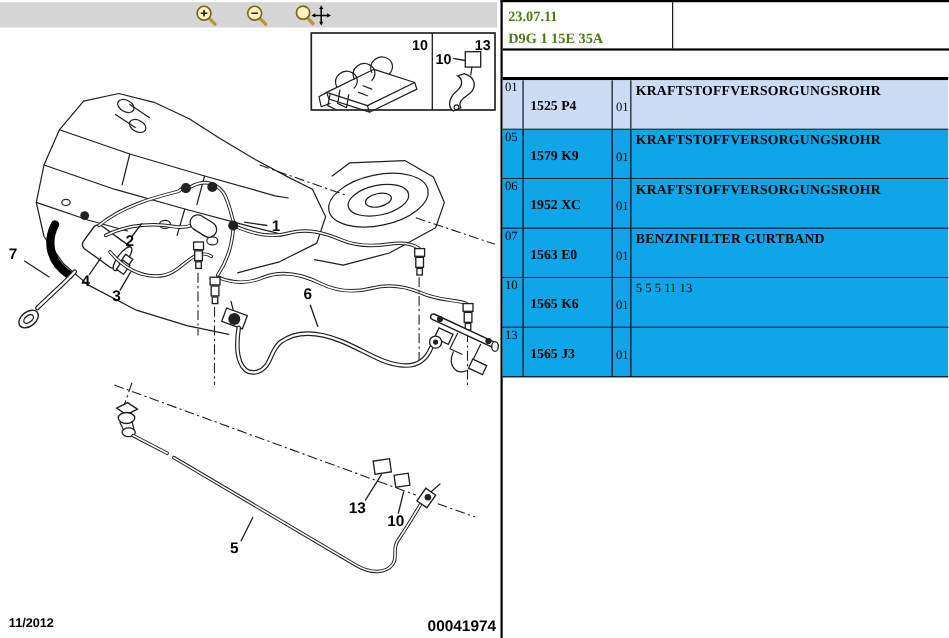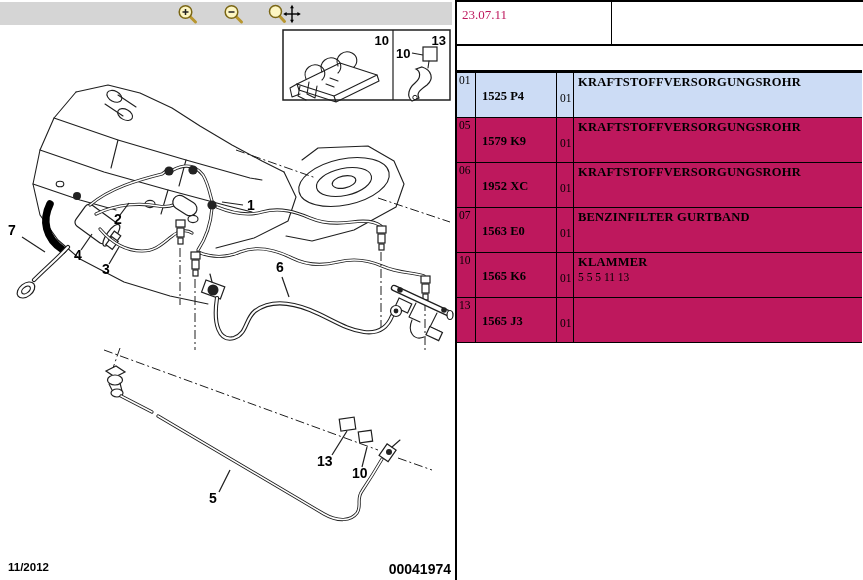--- a/index.html
+++ b/index.html
@@ -15,27 +15,27 @@
         align-items:center;justify-content:center;cursor:pointer;padding:0;}
   .diagram-svg{position:absolute;left:0;top:0;width:455px;height:580px;}
   .footer-left{position:absolute;left:8px;top:561px;font-size:11.5px;font-weight:bold;color:#000;}
   .footer-right{position:absolute;right:4px;top:561px;font-size:14px;font-weight:bold;color:#000;}
   
   .right-panel{position:absolute;left:455px;top:0;width:408px;height:580px;background:#fff;
                border-left:2px solid #000;border-top:2px solid #000;
                font-family:"Liberation Serif",serif;}
   .panel-header{display:flex;height:44px;border-bottom:2px solid #000;}
   .header-left{width:155px;border-right:1px solid #000;padding:3px 0 0 5px;
-               font-size:13px;line-height:20px;color:#be185d;}
+               font-size:13px;line-height:20px;color:#4d7c0f;font-weight:bold;}
   .header-title{flex:1;padding:3px 0 0 6px;font-size:15.5px;font-weight:bold;
                 letter-spacing:.3px;color:#000;}
   .table-gap{height:24px;}
   .parts-table{border-top:3px solid #000;width:405px;}
   .prow{display:grid;grid-template-columns:19px 81px 17px 1fr;height:45px;
-        border-bottom:1px solid #000;background:#be185d;cursor:pointer;}
+        border-bottom:1px solid #000;background:#0ea5e9;cursor:pointer;}
   .prow.selected{background:var(--highlight);}
   .c-ref{border-right:1px solid #000;font-size:11.5px;padding:1px 0 0 2px;}
   .c-part{border-right:1px solid #000;font-size:12.5px;font-weight:bold;padding:16px 0 0 6px;}
   .c-qty{border-right:1px solid #000;font-size:11.5px;padding:19px 0 0 3px;}
   .c-desc{padding:2px 0 0 4px;}
   .desc{font-size:12.5px;font-weight:bold;letter-spacing:.2px;}
   .note{font-size:11.5px;margin-top:1px;}
   
   .ln{stroke:#1f1f1f;stroke-width:1.1;fill:none;stroke-linecap:round;stroke-linejoin:round;}
   .thin{stroke:#1f1f1f;stroke-width:1;fill:none;}
@@ -277,20 +277,25 @@
 
     <div class="footer-left">11/2012</div>
     <div class="footer-right">00041974</div>
   </div>
 
   <div class="right-panel">
 
     <div class="panel-header">
       <div class="header-left">
         <div>23.07.11</div>
+        <div>
+          <span>D9G 1</span>
+          <b>15E</b>
+          <span>35A</span>
+        </div>
       </div>
     </div>
 
     <div class="table-gap"></div>
 
     <div class="parts-table">
 
       <div class="prow selected">
         <div class="c-ref">01</div>
         <div class="c-part">1525 P4</div>
@@ -329,21 +334,20 @@
           <div class="desc">BENZINFILTER GURTBAND</div>
           <div class="note"></div>
         </div>
       </div>
 
       <div class="prow">
         <div class="c-ref">10</div>
         <div class="c-part">1565 K6</div>
         <div class="c-qty">01</div>
         <div class="c-desc">
-          <div class="desc">KLAMMER</div>
           <div class="note">5 5 5 11 13</div>
         </div>
       </div>
 
       <div class="prow">
         <div class="c-ref">13</div>
         <div class="c-part">1565 J3</div>
         <div class="c-qty">01</div>
       </div>
 

